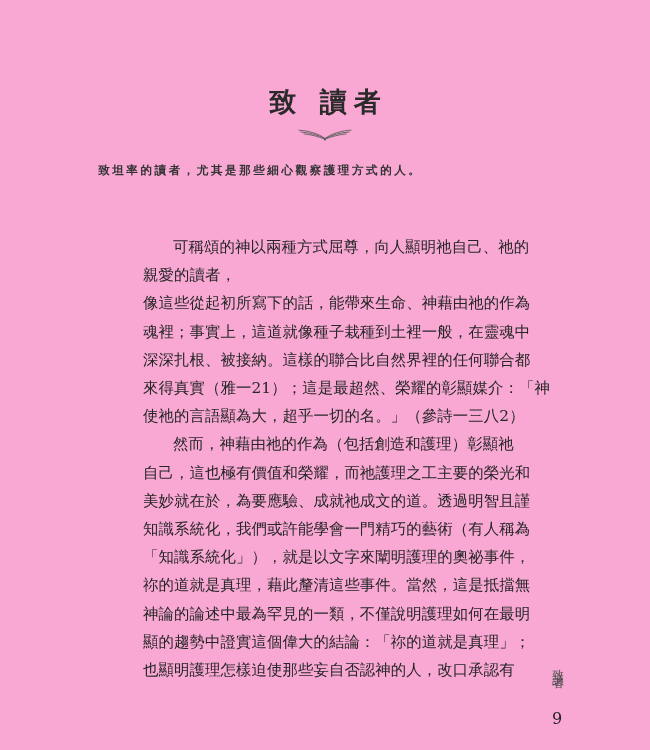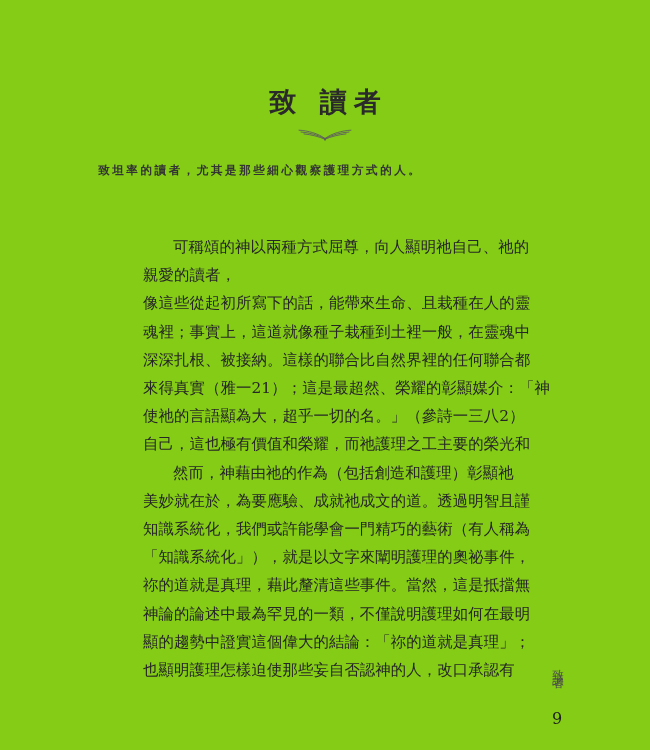--- a/index.html
+++ b/index.html
@@ -13,21 +13,21 @@
     font-family: "DejaVu Serif", "Liberation Serif", serif;
     color: #1c1c1c;
     overflow: hidden;
     position: relative;
   }
 
   .page {
     position: relative;
     width: 650px;
     height: 750px;
-    background: #84cc16;
+    background: #f9a8d4;
     text-decoration: underline;
   }
 
   
   .title-block {
     position: absolute;
     left: 0;
     top: 86px;
     width: 650px;
     text-align: center;
@@ -135,27 +135,27 @@
         <circle cx="28" cy="11.6" r="1.05" fill="#5e5e5e"></circle>
       </svg>
     </div>
   </div>
 
   <div class="subtitle">致坦率的讀者，尤其是那些細心觀察護理方式的人。</div>
 
   <div class="body-block">
     <div class="body-line indent">可稱頌的神以兩種方式屈尊，向人顯明祂自己、祂的</div>
     <div class="body-line">親愛的讀者，</div>
-    <div class="body-line">像這些從起初所寫下的話，能帶來生命、且栽種在人的靈</div>
+    <div class="body-line">像這些從起初所寫下的話，能帶來生命、神藉由祂的作為</div>
     <div class="body-line">魂裡；事實上，這道就像種子栽種到土裡一般，在靈魂中</div>
     <div class="body-line">深深扎根、被接納。這樣的聯合比自然界裡的任何聯合都</div>
     <div class="body-line">來得真實（雅一21）；這是最超然、榮耀的彰顯媒介：「神</div>
     <div class="body-line">使祂的言語顯為大，超乎一切的名。」（參詩一三八2）</div>
+    <div class="body-line indent">然而，神藉由祂的作為（包括創造和護理）彰顯祂</div>
     <div class="body-line">自己，這也極有價值和榮耀，而祂護理之工主要的榮光和</div>
-    <div class="body-line indent">然而，神藉由祂的作為（包括創造和護理）彰顯祂</div>
     <div class="body-line">美妙就在於，為要應驗、成就祂成文的道。透過明智且謹</div>
     <div class="body-line">知識系統化，我們或許能學會一門精巧的藝術（有人稱為</div>
     <div class="body-line">「知識系統化」），就是以文字來闡明護理的奧祕事件，</div>
     <div class="body-line">祢的道就是真理，藉此釐清這些事件。當然，這是抵擋無</div>
     <div class="body-line">神論的論述中最為罕見的一類，不僅說明護理如何在最明</div>
     <div class="body-line">顯的趨勢中證實這個偉大的結論：「祢的道就是真理」；</div>
     <div class="body-line">也顯明護理怎樣迫使那些妄自否認神的人，改口承認有</div>
   </div>
 
   <div class="running-header">致讀者</div>

